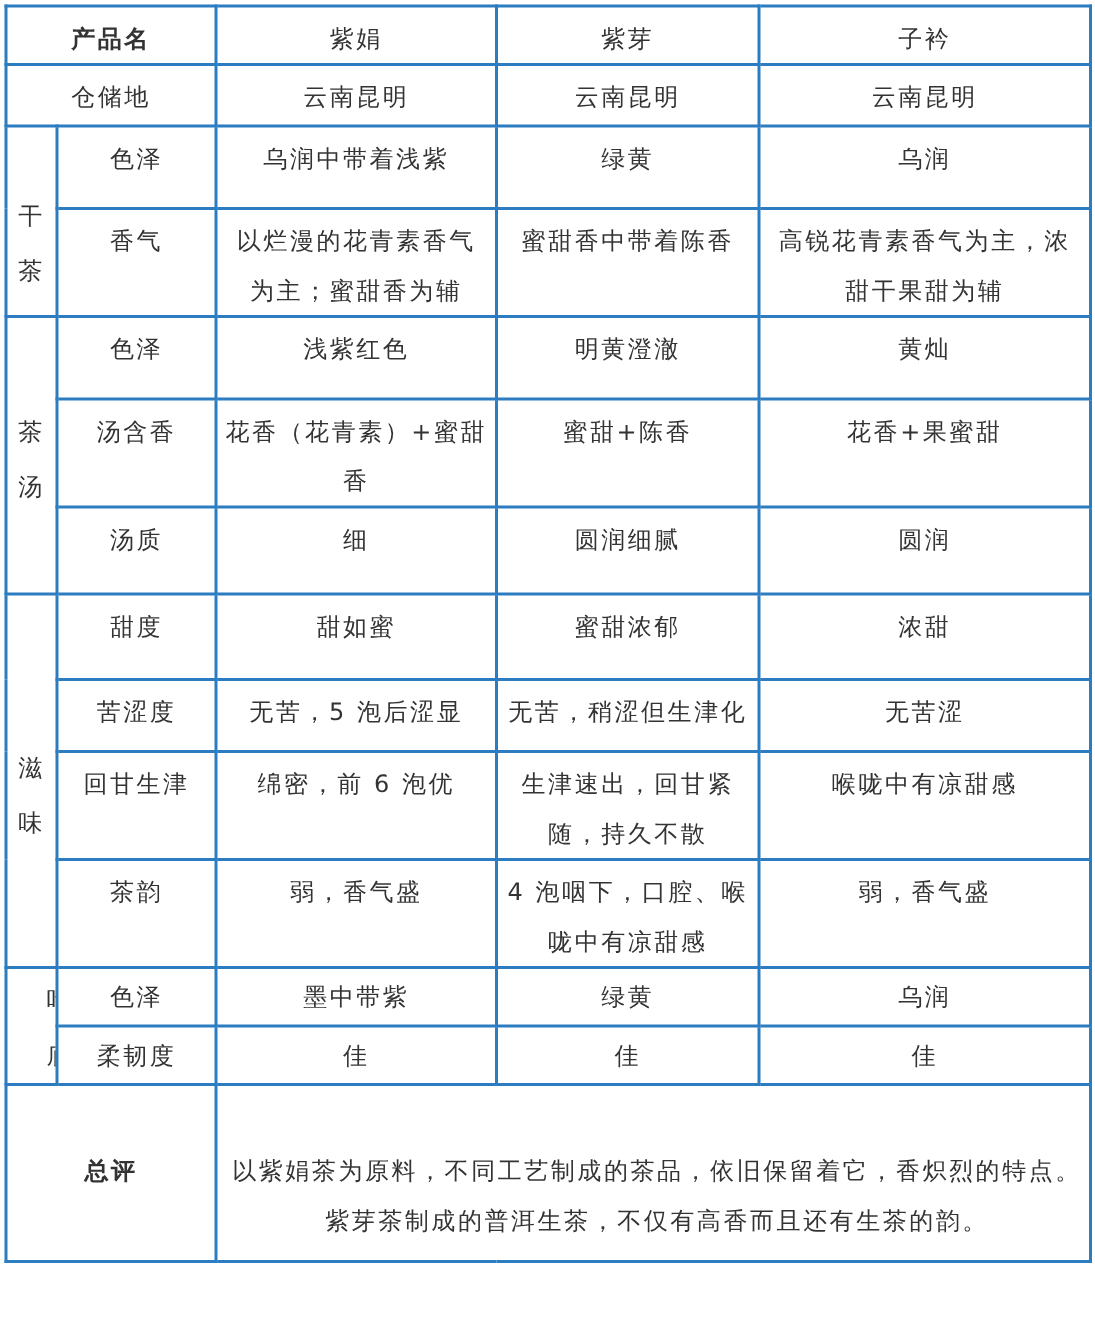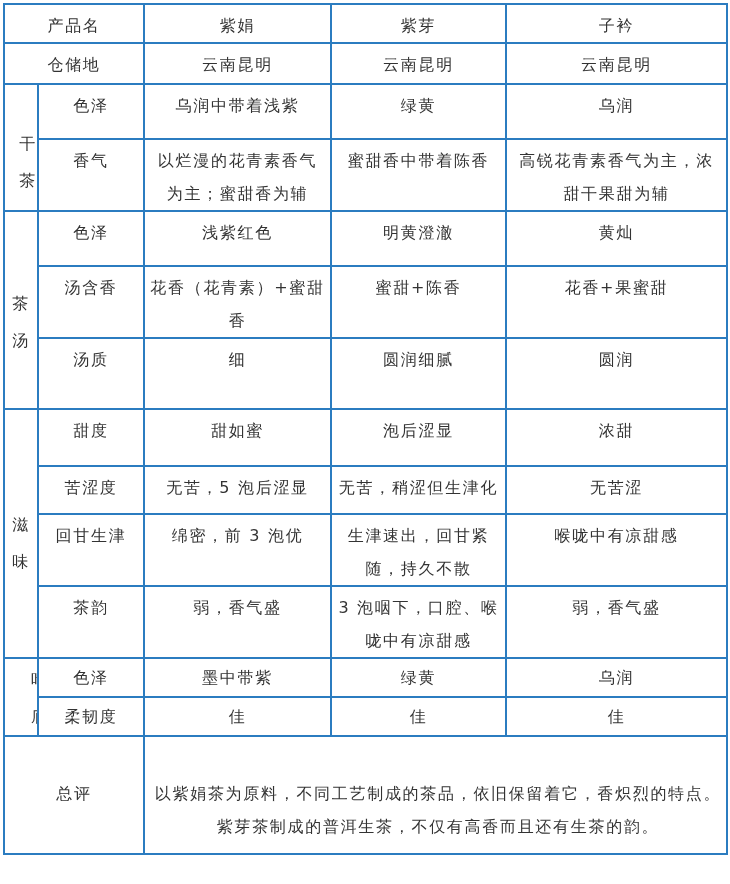--- a/index.html
+++ b/index.html
@@ -26,28 +26,28 @@
       letter-spacing: 1.7px;
     }
     .tea-table td {
       border: 2px solid #2b7cc0;
       padding: 4px 5px 0 5px;
       vertical-align: top;
       text-align: center;
       line-height: 33px;
       overflow: hidden;
     }
-    .tea-table td.bold { font-weight: normal; }
+    .tea-table td.bold { font-weight: bold; }
     .tea-table td.cat {
       padding-left: 0;
       padding-right: 0;
       line-height: 37px;
     }
-    .tea-table td.cat-dry { padding-top: 40px; text-align: right; }
-    .tea-table td.cat-liquor { padding-top: 73px; }
+    .tea-table td.cat-dry { padding-top: 40px; }
+    .tea-table td.cat-liquor { padding-top: 57px; }
     .tea-table td.cat-taste { padding-top: 96px; }
     .tea-table td.cat-leaf { padding-top: 2px; padding-left: 26px; }
     .tea-table tr.short td { padding-top: 2px; }
     .tea-table tr.short td.cat-leaf { padding-top: 2px; }
     .tea-table td.summary-label { padding-top: 40px; }
     .tea-table td.summary-text {
       text-align: center;
       padding-top: 40px;
       padding-left: 7px;
       padding-right: 2px;
@@ -101,50 +101,50 @@
       <td>浅紫红色</td>
       <td>明黄澄澈</td>
       <td>黄灿</td>
     </tr>
     <tr style="height:71px">
       <td>汤含香</td>
       <td>花香（花青素）+蜜甜香</td>
       <td>蜜甜+陈香</td>
       <td>花香+果蜜甜</td>
     </tr>
-    <tr style="height:71px">
+    <tr style="height:58px">
       <td>汤质</td>
       <td>细</td>
       <td>圆润细腻</td>
       <td>圆润</td>
     </tr>
 
     <tr style="height:57px">
       <td class="cat cat-taste" rowspan="4">滋味</td>
       <td>甜度</td>
       <td>甜如蜜</td>
-      <td>泡后涩显</td>
+      <td>蜜甜浓郁</td>
       <td>浓甜</td>
     </tr>
     <tr style="height:48px">
       <td>苦涩度</td>
       <td>无苦，5 泡后涩显</td>
       <td>无苦，稍涩但生津化</td>
       <td>无苦涩</td>
     </tr>
     <tr style="height:71px">
       <td>回甘生津</td>
-      <td>绵密，前 3 泡优</td>
+      <td>绵密，前 6 泡优</td>
       <td>生津速出，回甘紧随，持久不散</td>
       <td>喉咙中有凉甜感</td>
     </tr>
     <tr style="height:63px">
       <td>茶韵</td>
       <td>弱，香气盛</td>
-      <td>3 泡咽下，口腔、喉咙中有凉甜感</td>
+      <td>4 泡咽下，口腔、喉咙中有凉甜感</td>
       <td>弱，香气盛</td>
     </tr>
 
     <tr class="short" style="height:38px">
       <td class="cat cat-leaf" rowspan="2">叶底</td>
       <td>色泽</td>
       <td>墨中带紫</td>
       <td>绿黄</td>
       <td>乌润</td>
     </tr>

